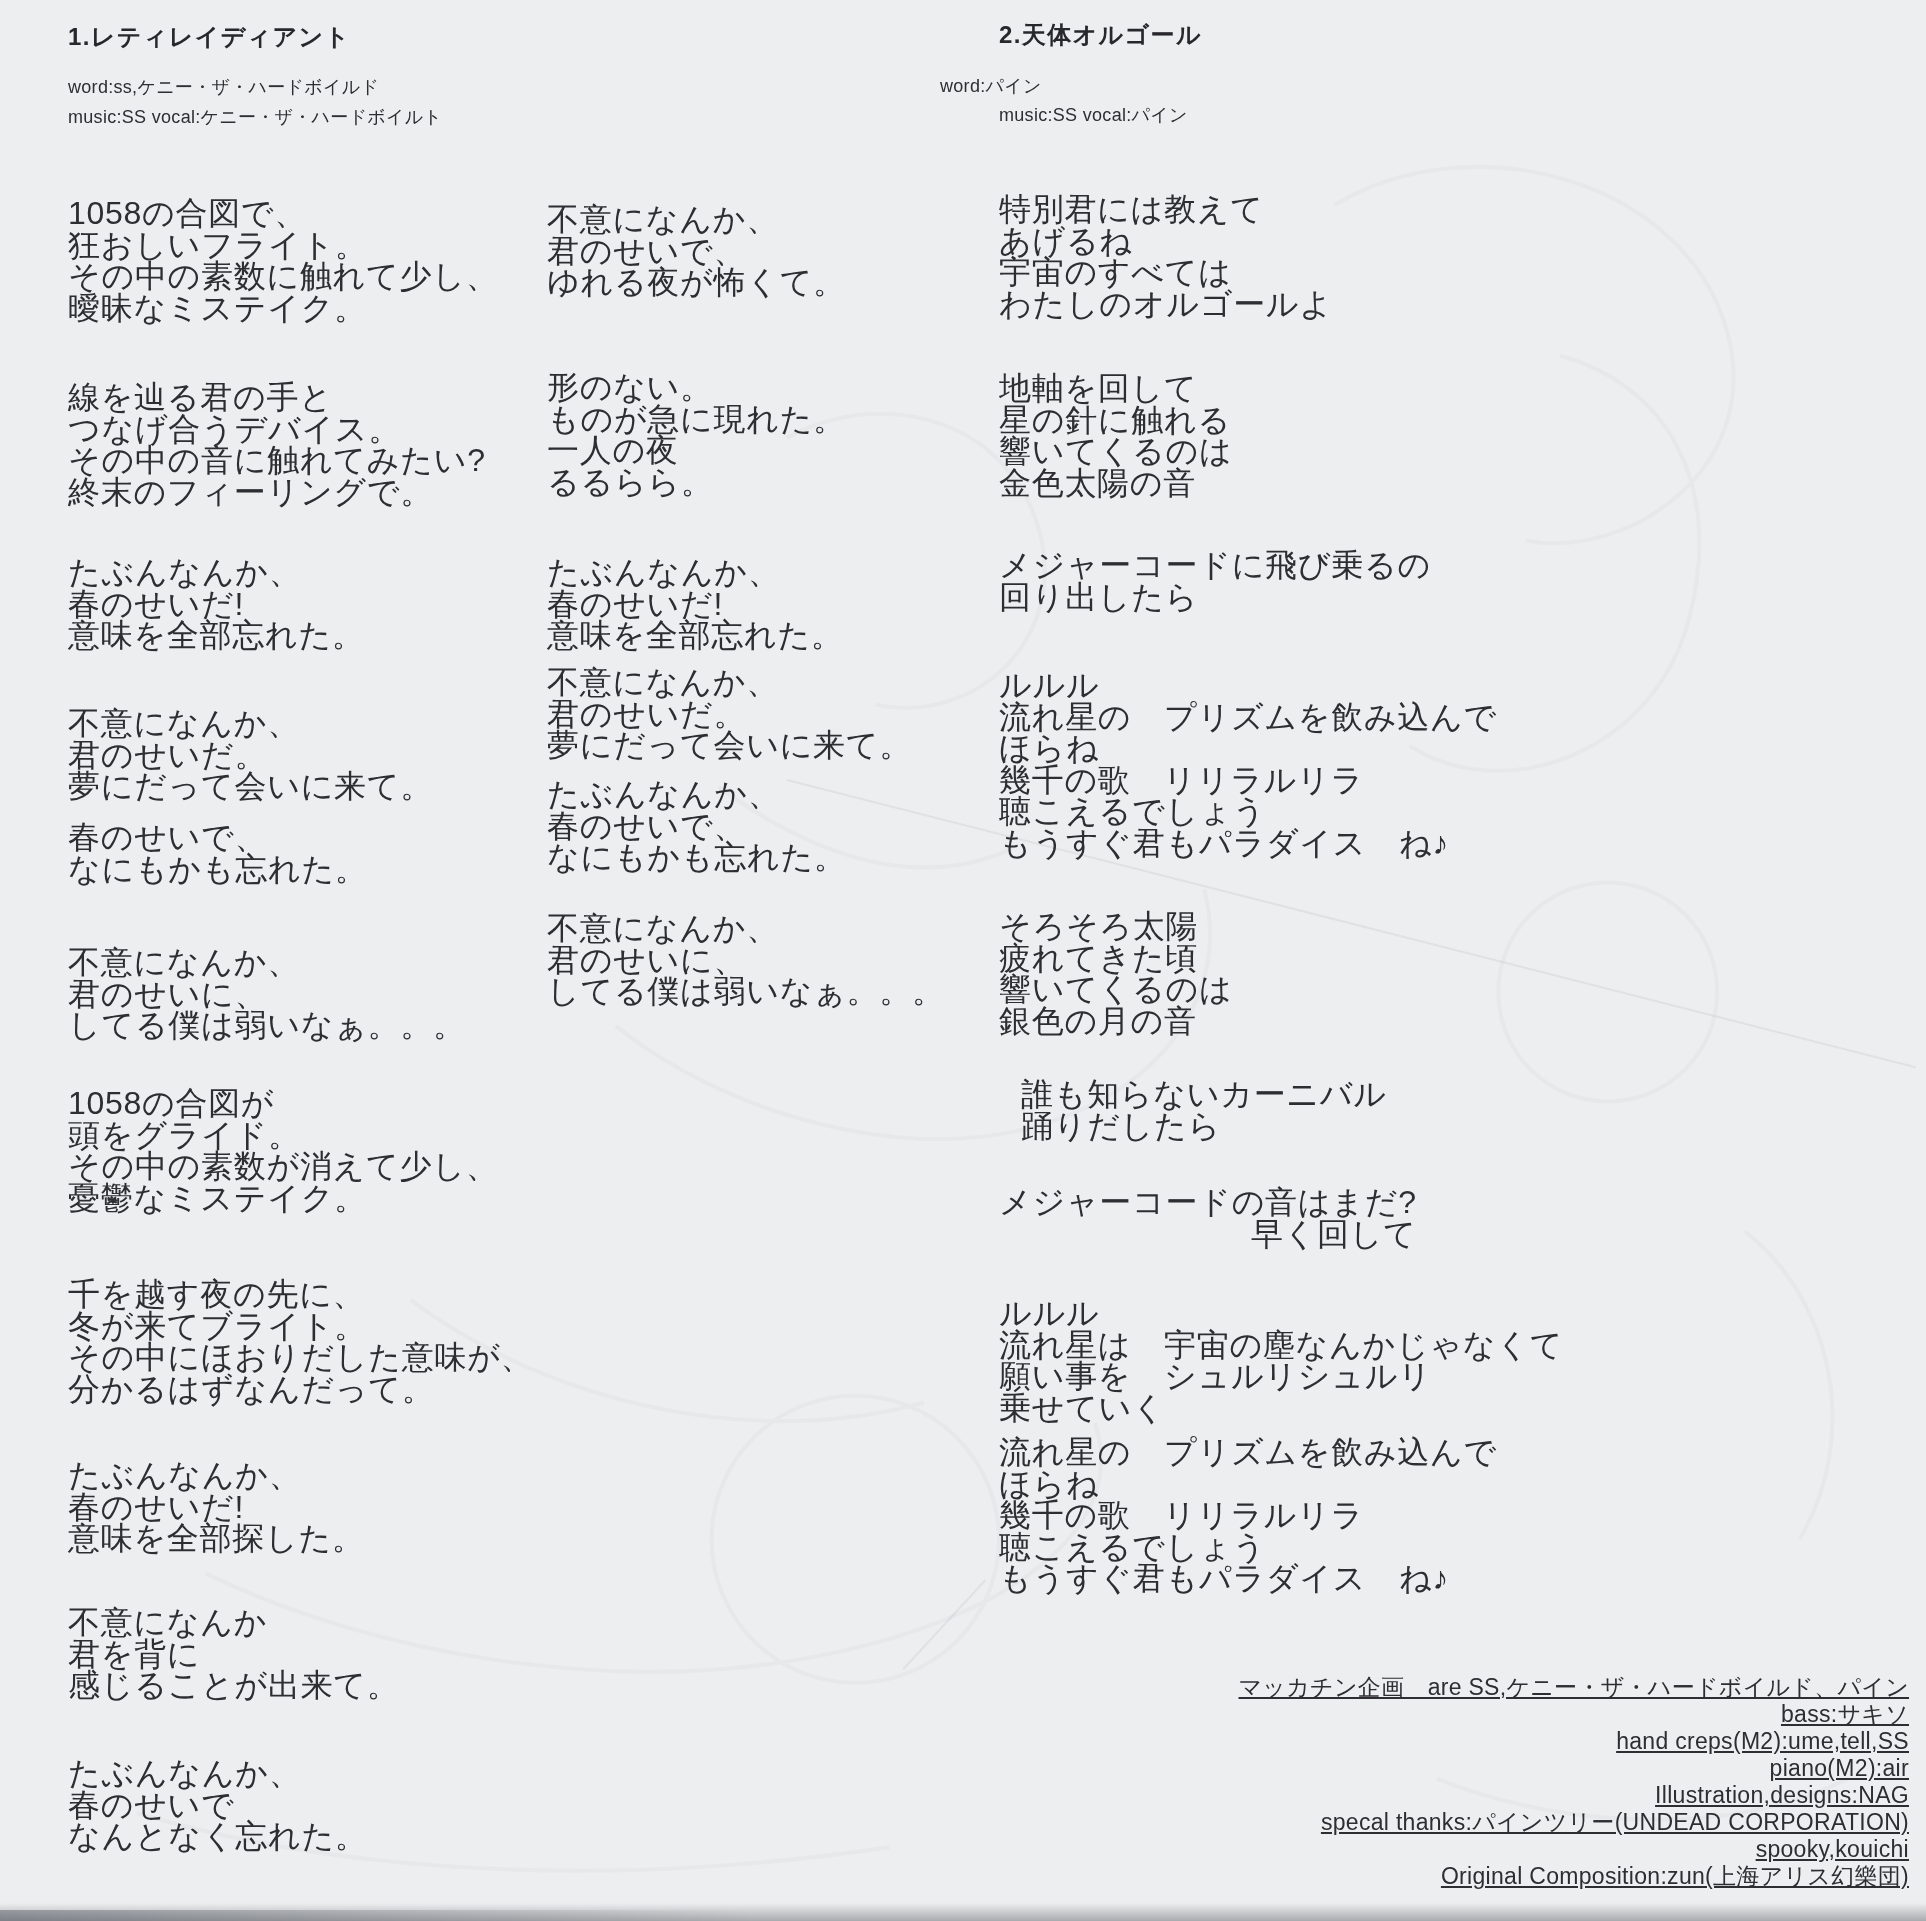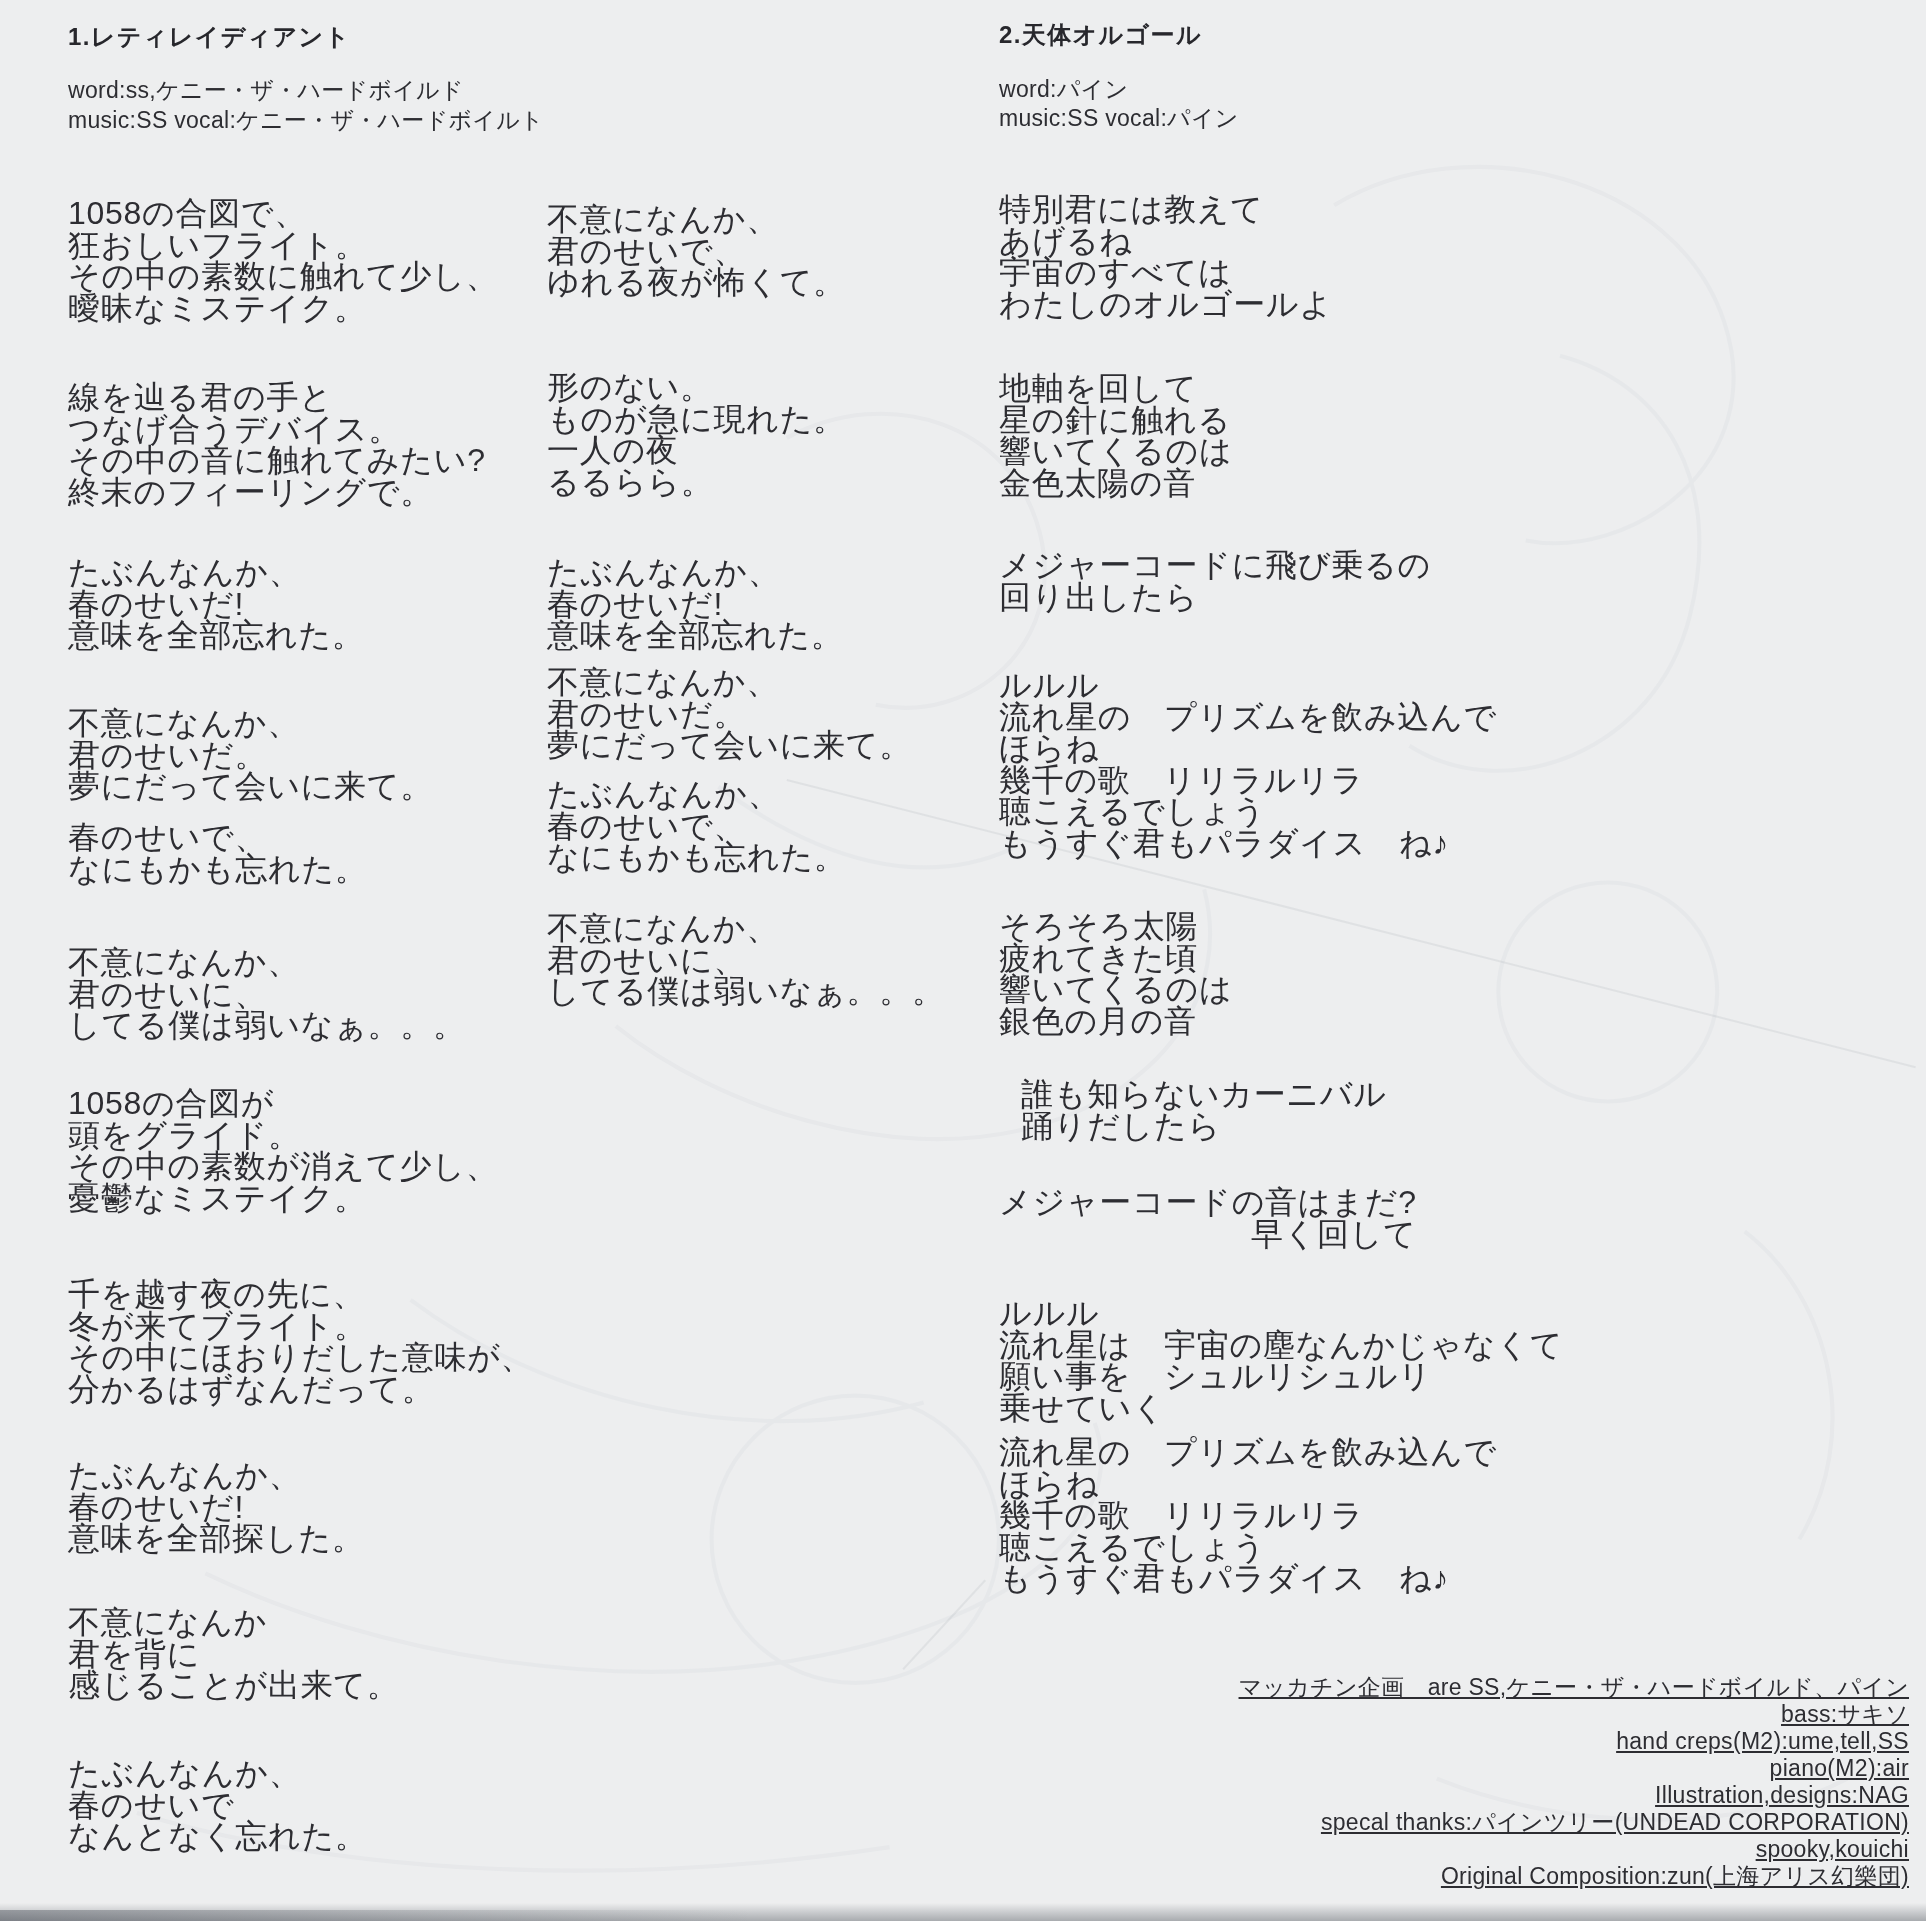--- a/index.html
+++ b/index.html
@@ -18,30 +18,30 @@
     font-size:32px;line-height:31.5px;
     letter-spacing:0.7px;white-space:pre;
     color:#2d2d32;
   }
   .line{white-space:pre;}
   .song-title{
     position:absolute;font-size:24px;font-weight:bold;
     letter-spacing:1.4px;white-space:pre;color:#27272c;
   }
   .meta-line{
-    position:absolute;font-size:23px;letter-spacing:0.3px;
+    position:absolute;font-size:18px;letter-spacing:0.3px;
     white-space:pre;color:#2d2d32;
   }
   
   #h1t{left:68px;top:20.5px;}
   #h1w{left:68px;top:75px;}
   #h1m{left:68px;top:105px;}
   
   #h2t{left:999px;top:19px;}
-  #h2w{left:999px;top:74px;text-align:center;}
+  #h2w{left:940px;top:74px;text-align:center;}
   #h2m{left:999px;top:103px;}
   
   #sa1{left:68px;top:198px;}
   #sa2{left:68px;top:382px;}
   #sa3{left:68px;top:557px;}
   #sa4{left:68px;top:708px;}
   #sa5{left:68px;top:822px;}
   #sa6{left:68px;top:947px;}
   #sa7{left:68px;top:1068px;margin-top:20px;}
   #sa8{left:68px;top:1279px;}

